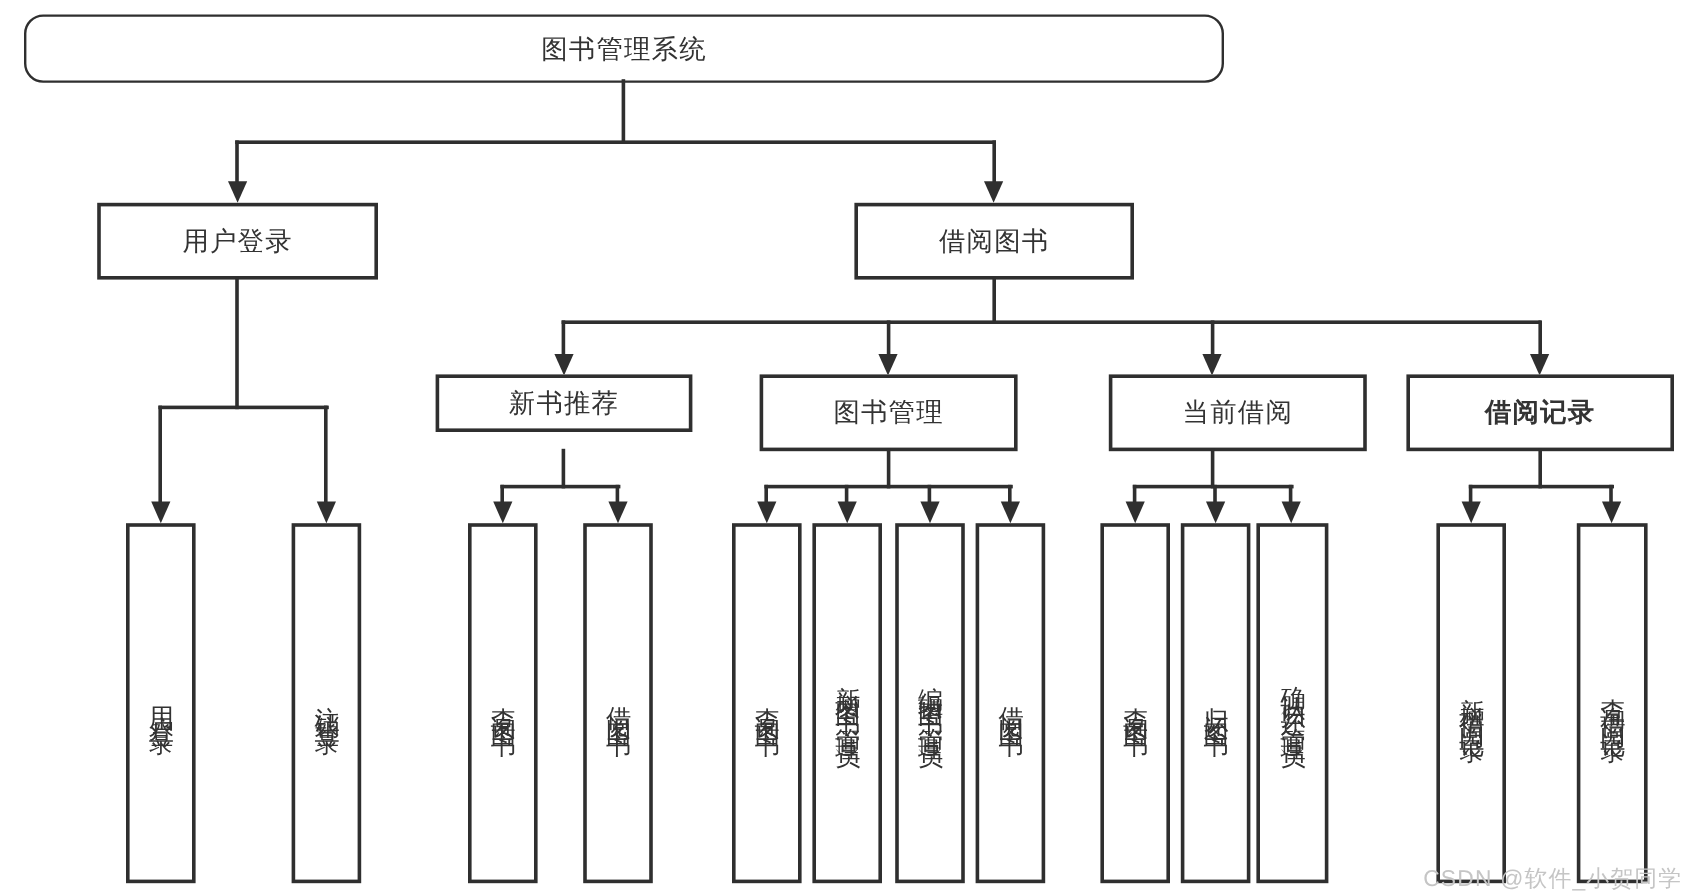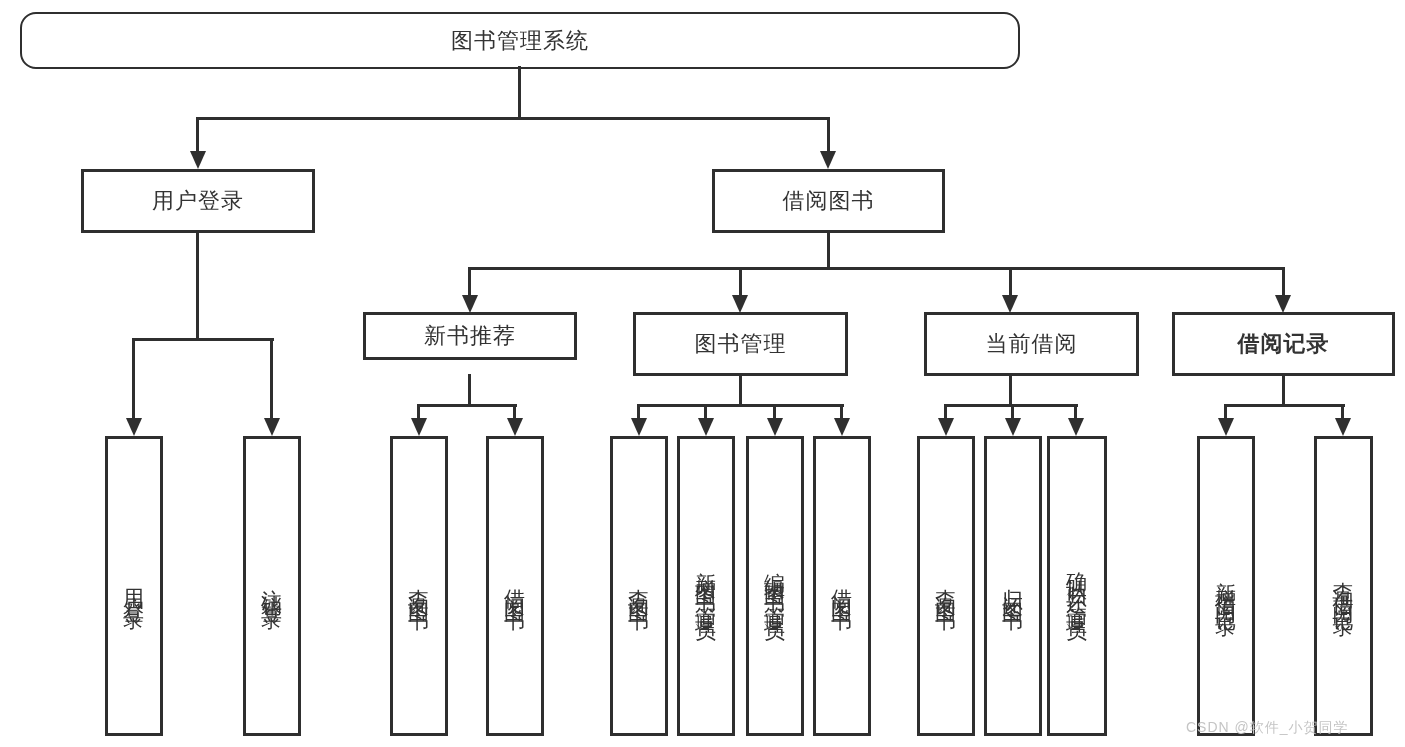--- a/index.html
+++ b/index.html
@@ -58,21 +58,21 @@
     height: 0;
     border-left: 8px solid transparent;
     border-right: 8px solid transparent;
     border-top: 18px solid var(--line, #2f2f2f);
   }
   
   .watermark {
     position: absolute;
     left: 1186px;
     top: 719px;
-    font-size: 14px;
+    font-size: 19px;
     color: var(--watermark, #c5c5c5);
     letter-spacing: 1px;
     white-space: nowrap;
     z-index: 5;
   }
 </style>
 </head>
 <body>
 
 <div class="canvas">

